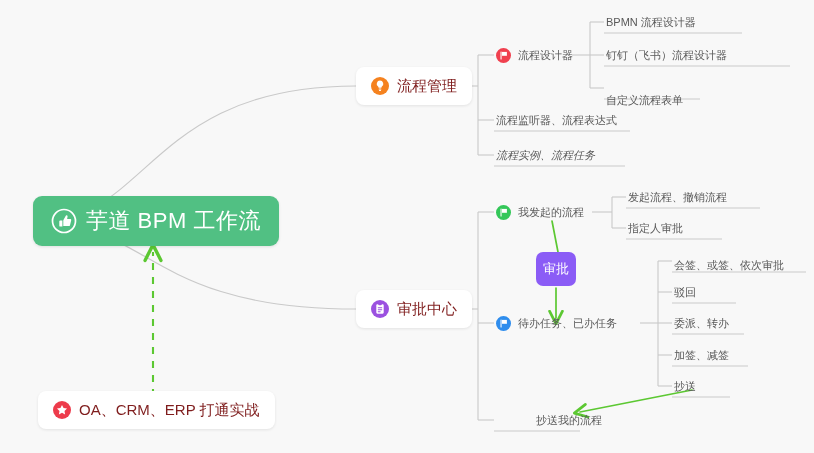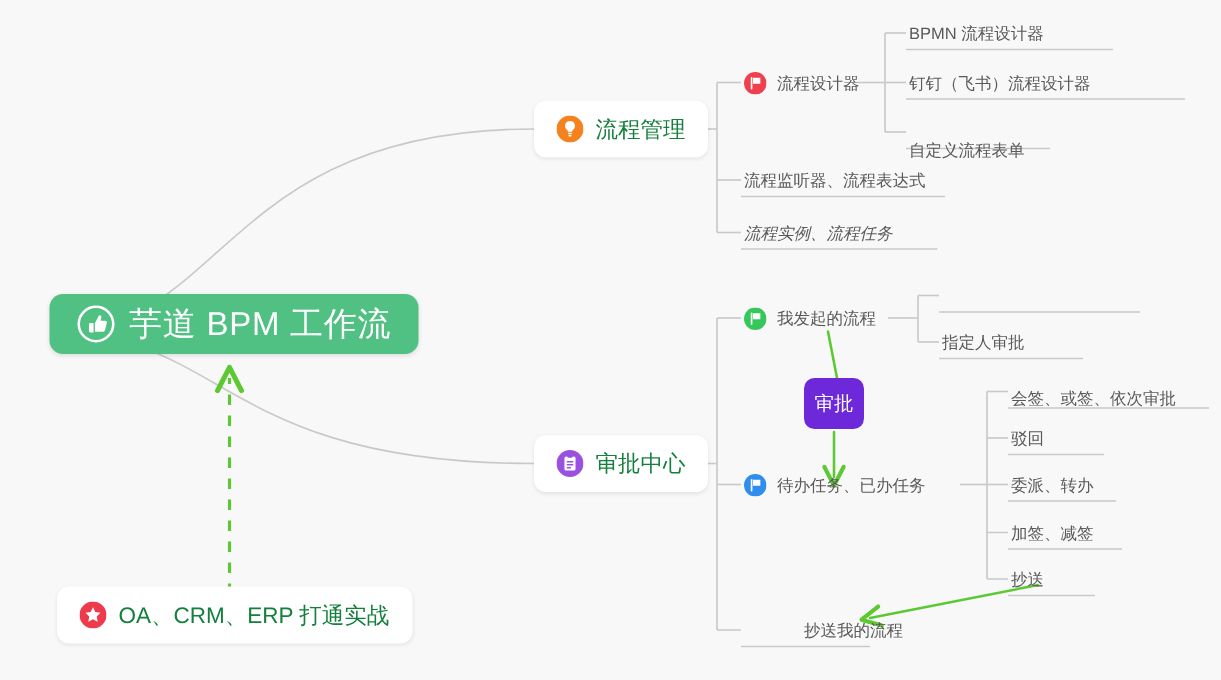--- a/index.html
+++ b/index.html
@@ -30,59 +30,59 @@
   }
 
   
   .root {
     display: flex;
     align-items: center;
     gap: 9px;
     background: #51c083;
     border-radius: 9px;
     padding: 0 18px;
-    height: 40px;
+    height: 50px;
     color: #ffffff;
     font-size: 22px;
     letter-spacing: .5px;
     box-shadow: 0 1px 3px rgba(0,0,0,.10);
   }
   .root .label { line-height: 1; }
 
   
   .card {
     display: flex;
     align-items: center;
     gap: 8px;
     background: #ffffff;
     border-radius: 8px;
     padding: 0 15px;
     height: 38px;
-    color: #15803d;
+    color: #7f1d1d;
     font-size: 15px;
     box-shadow: 0 1px 3px rgba(0,0,0,.09);
   }
 
   
   .leaf {
     display: flex;
     align-items: center;
     gap: 7px;
     color: #595959;
     font-size: 11px;
     height: 26px;
     padding: 0 6px 0 2px;
   }
 
   
   .pill {
     display: flex;
     align-items: center;
     justify-content: center;
-    background: #6d28d9;
+    background: #8b5cf6;
     border-radius: 7px;
     color: #ffffff;
     font-size: 13px;
     width: 40px;
     height: 34px;
     z-index: 4;
   }
 
   
   .ic {
@@ -269,20 +269,23 @@
         <path d="M6.0 3.9h4.9v3.9H6.0z" fill="#ffffff"></path>
       </svg>
     </span>
     <span>待办任务、已办任务</span>
   </div>
 
   <div class="node leaf" style="left:494px; top:407px;margin-left:40px;">
     <span>抄送我的流程</span>
   </div>
 
+  <div class="node leaf" style="left:626px; top:184px;">
+    <span>发起流程、撤销流程</span>
+  </div>
   <div class="node leaf" style="left:626px; top:215px;">
     <span>指定人审批</span>
   </div>
 
   <div class="node leaf" style="left:672px; top:252px;">
     <span>会签、或签、依次审批</span>
   </div>
   <div class="node leaf" style="left:672px; top:279px;">
     <span>驳回</span>
   </div>

